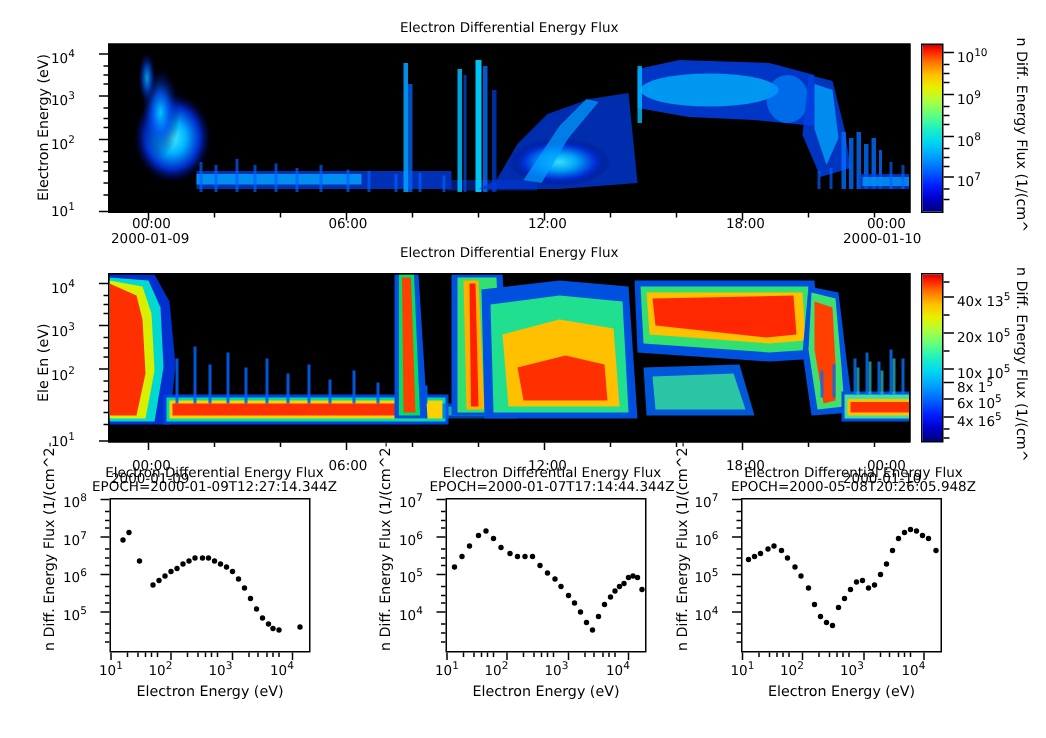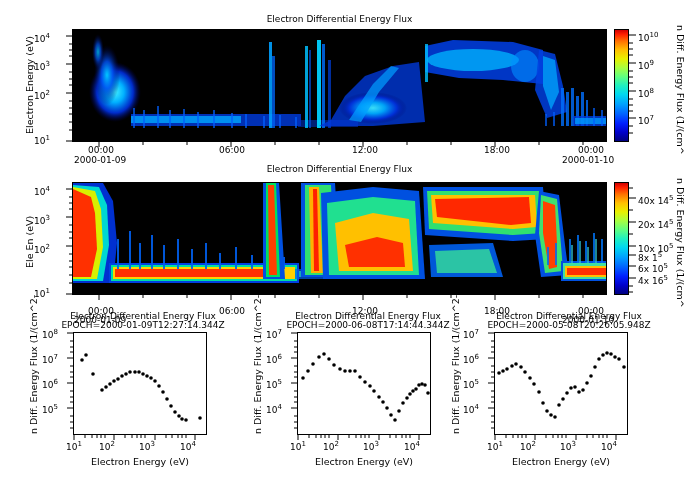--- a/index.html
+++ b/index.html
@@ -230,23 +230,23 @@
 <div class="abs tick" style="left:352px;top:306px;">12:00</div>
 <div class="abs tick" style="left:484px;top:306px;">18:00</div>
 <div class="abs tick" style="left:578px;top:306px;">00:00</div>
 <div class="abs tick" style="left:74px;top:315px;">2000-01-09</div>
 <div class="abs tick" style="left:562px;top:315px;">2000-01-10</div>
 
 <div class="cbar" style="left:614px;top:182px;width:15px;height:113px;">
   <div class="cbgrad1"></div>
 </div>
 <div class="abs tick" style="left:638px;top:194px;">
-  <span>40x 14</span><span class="sup">5</span></div>
+  <span>40x 13</span><span class="sup">5</span></div>
 <div class="abs tick" style="left:638px;top:218px;">
-  <span>20x 14</span><span class="sup">5</span></div>
+  <span>20x 10</span><span class="sup">5</span></div>
 <div class="abs tick" style="left:638px;top:242px;">
   <span>10x 10</span><span class="sup">5</span></div>
 <div class="abs tick" style="left:638px;top:251px;">
   <span>8x 1</span><span class="sup">5</span></div>
 <div class="abs tick" style="left:638px;top:262px;">
   <span>6x 10</span><span class="sup">5</span></div>
 <div class="abs tick" style="left:638px;top:274px;">
   <span>4x 16</span><span class="sup">5</span></div>
 <div class="abs axlbl vert" style="left:686px;top:178px;transform:rotate(90deg);">n Diff. Energy Flux (1/(cm^</div>
 
@@ -296,21 +296,21 @@
   <span>10</span><span class="sup">1</span></div>
 <div class="abs tick" style="left:99px;top:440px;">
   <span>10</span><span class="sup">2</span></div>
 <div class="abs tick" style="left:139px;top:440px;">
   <span>10</span><span class="sup">3</span></div>
 <div class="abs tick" style="left:180px;top:440px;">
   <span>10</span><span class="sup">4</span></div>
 <div class="abs axlbl" style="left:73px;top:456px;width:134px;text-align:center;">Electron Energy (eV)</div>
 
 <div class="abs ttl" style="left:263px;top:311px;width:210px;">Electron Differential Energy Flux</div>
-<div class="abs ttl" style="left:253px;top:320px;width:230px;">EPOCH=2000-06-08T17:14:44.344Z</div>
+<div class="abs ttl" style="left:253px;top:320px;width:230px;">EPOCH=2000-01-07T17:14:44.344Z</div>
 
 <div class="pframe" style="left:297px;top:332px;width:134px;height:103px;">
   <svg width="132" height="101" viewBox="0 0 132 101">
     <circle cx="5" cy="45" r="1.8" fill="#000"></circle>
       <circle cx="10" cy="38" r="1.8" fill="#000"></circle>
     <circle cx="15" cy="31" r="1.8" fill="#000"></circle>
       <circle cx="21" cy="24" r="1.8" fill="#000"></circle>
     <circle cx="26" cy="21" r="1.8" fill="#000"></circle>
       <circle cx="31" cy="26" r="1.8" fill="#000"></circle>
     <circle cx="36" cy="32" r="1.8" fill="#000"></circle>

